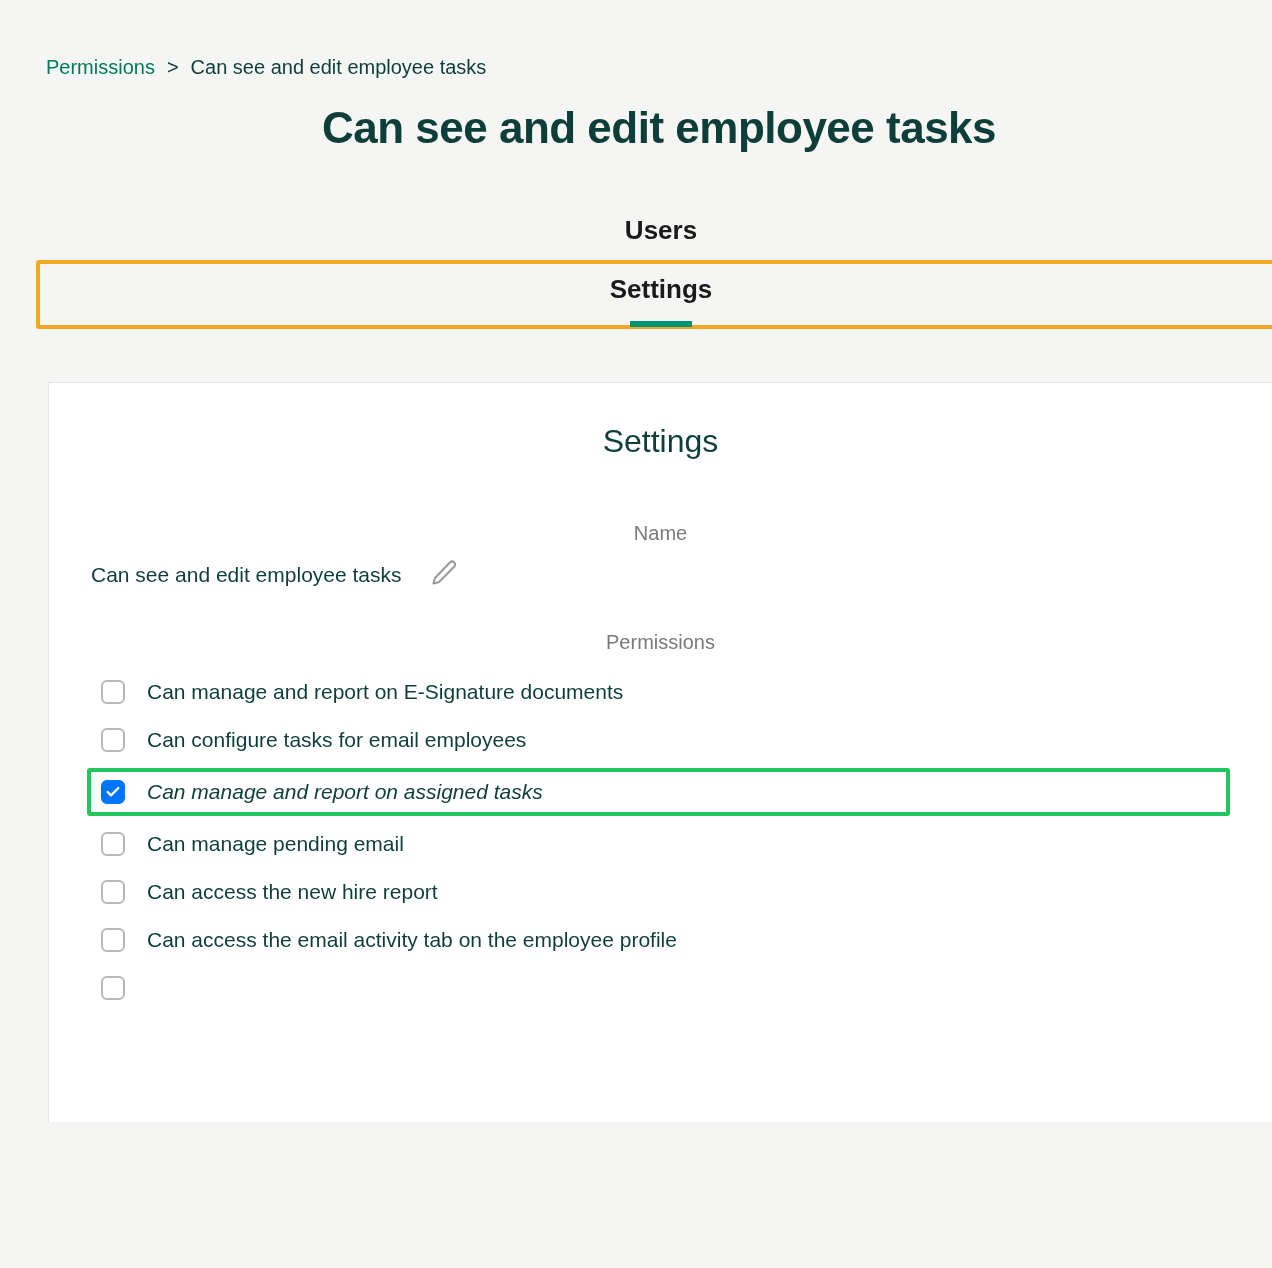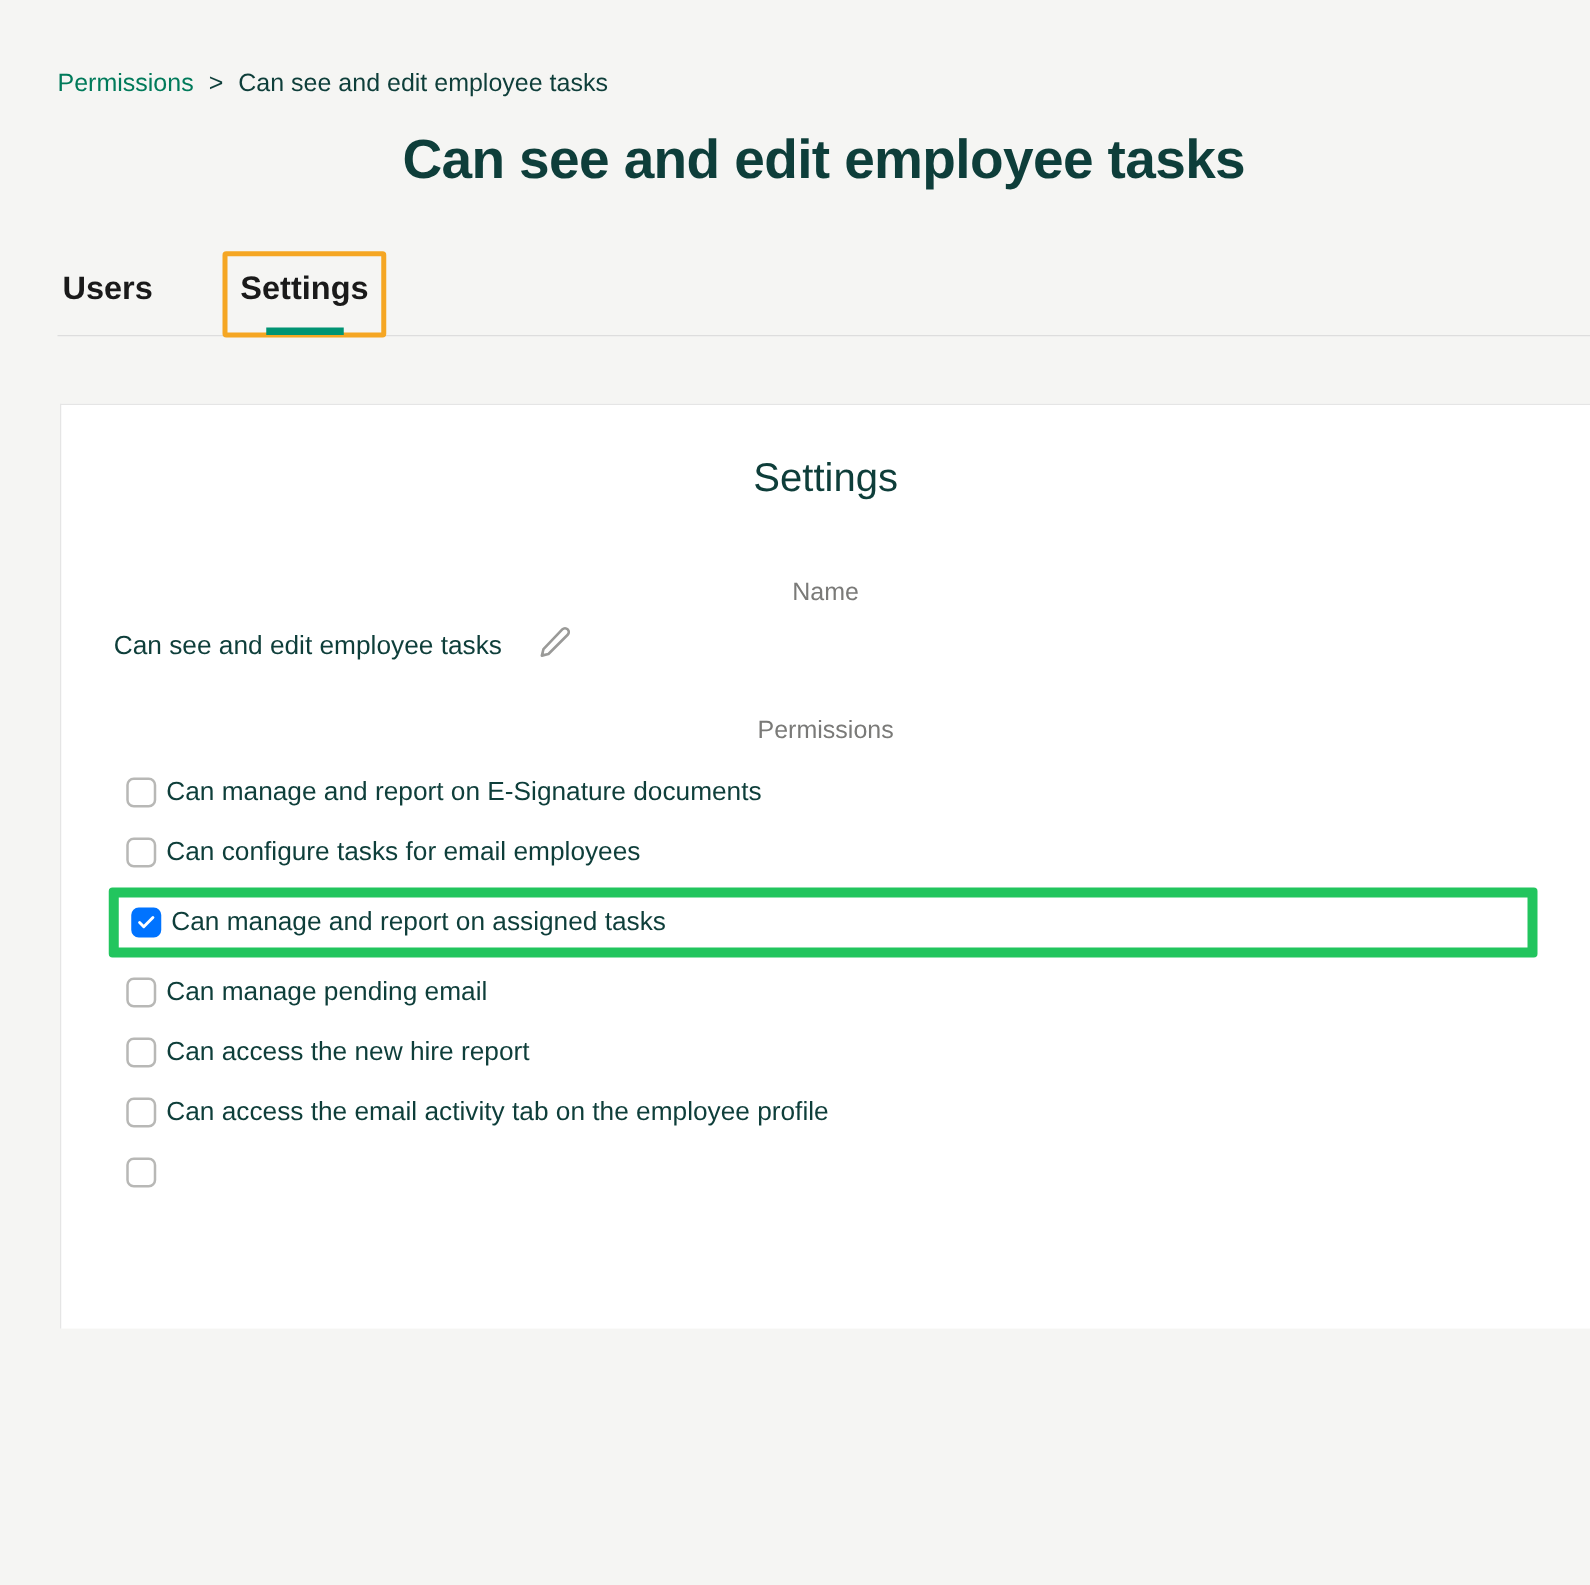--- a/index.html
+++ b/index.html
@@ -36,23 +36,23 @@
     }
     .page-title {
       font-size: 44px;
       font-weight: 600;
       color: #0e3e3a;
       letter-spacing: -0.5px;
       margin-bottom: 56px;
     }
     .tabs {
       display: flex;
-      gap: 70px;
       border-bottom: 1px solid #ddd;
       padding-left: 4px;
+      flex-direction: column;
     }
     .tab {
       font-size: 26px;
       font-weight: 700;
       color: #1a1a1a;
       padding: 6px 0 22px 0;
       cursor: pointer;
       position: relative;
     }
     .tab.active::after {
@@ -113,29 +113,30 @@
     }
     .perm-list {
       display: flex;
       flex-direction: column;
       gap: 8px;
       margin-top: 18px;
     }
     .perm-item {
       display: flex;
       align-items: center;
-      gap: 8px;
+      gap: 22px;
       padding: 8px 10px;
       position: relative;
     }
     .perm-item.highlighted {
-      border: 8px solid #22c55e;
+      border: 4px solid #22c55e;
       border-radius: 3px;
       padding: 8px 10px;
       margin-left: -4px;
+      font-style: italic;
     }
     .checkbox {
       width: 24px;
       height: 24px;
       border: 2px solid #b8b8b6;
       border-radius: 6px;
       flex-shrink: 0;
       display: flex;
       align-items: center;
       justify-content: center;

